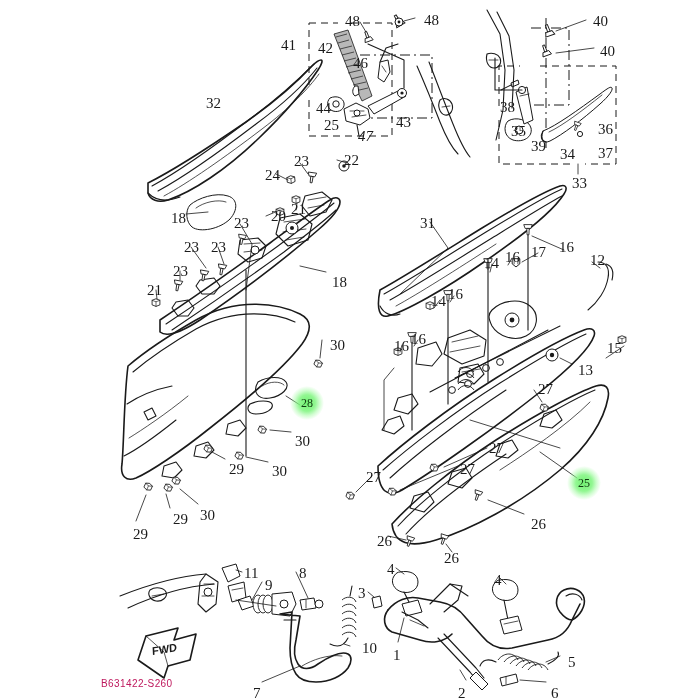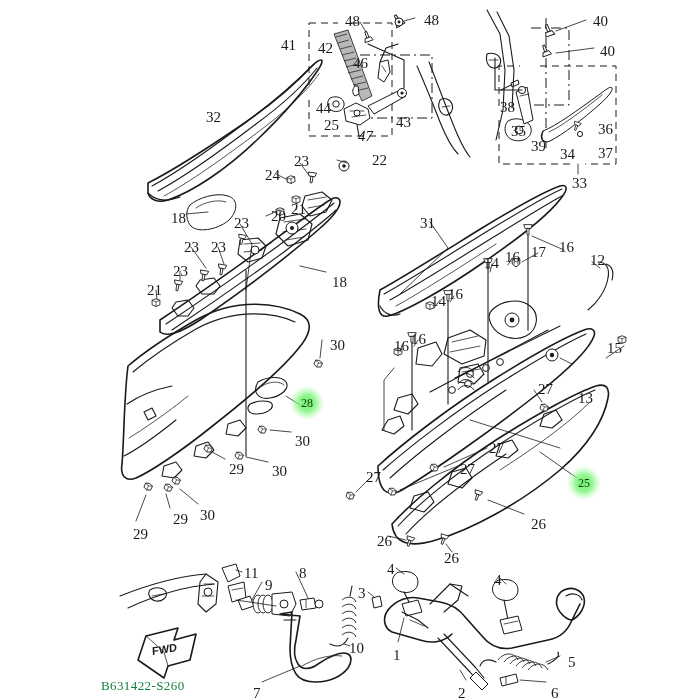--- a/index.html
+++ b/index.html
@@ -12,22 +12,22 @@
        font-size:15px;color:#1a1a1a;line-height:1;
        white-space:nowrap;letter-spacing:0px;}
   .hl{position:absolute;width:34px;height:34px;border-radius:50%;
       display:flex;align-items:center;justify-content:center;
       background:radial-gradient(circle closest-side,
         rgba(106,240,106,.95) 0%,
         rgba(126,245,126,.85) 48%,
         rgba(150,250,150,.45) 74%,
         rgba(190,255,190,0) 100%);
       font-family:"Liberation Serif",serif;font-size:12px;color:#103a10;}
-  #figcode{position:absolute;left:101px;top:678px;font-size:13px;
-      font-family:Liberation Serif, serif;color:#15803d;letter-spacing:.4px;}
+  #figcode{position:absolute;left:101px;top:678px;font-size:10px;
+      font-family:Liberation Sans, sans-serif;color:#be185d;letter-spacing:.4px;}
   #fwdlabel{position:absolute;left:152px;top:643px;font-size:11px;
       font-family:"Liberation Sans",sans-serif;font-weight:bold;
       color:#1a1a1a;transform:rotate(-9deg) skewX(-6deg);}
 </style>
 </head>
 <body>
 
 <div id="sheet">
 
   <svg id="art" viewBox="0 0 700 700" xmlns="http://www.w3.org/2000/svg">
@@ -483,23 +483,23 @@
       <div class="cal" style="left: 316px; top: 101px;">44</div>
       <div class="cal" style="left: 324px; top: 118px;">25</div>
       <div class="cal" style="left: 358px; top: 129px; font-style: italic;">47</div>
       <div class="cal" style="left: 396px; top: 115px;">43</div>
       <div class="cal" style="left: 511px; top: 124px;">35</div>
       <div class="cal" style="left: 531px; top: 139px; text-align: right;">39</div>
       <div class="cal" style="left: 560px; top: 147px;">34</div>
       <div class="cal" style="left: 598px; top: 122px;">36</div>
       <div class="cal" style="left: 598px; top: 146px;">37</div>
       <div class="cal" style="left: 572px; top: 176px;">33</div>
-      <div class="cal" style="left: 206px; top: 110px;">32</div>
+      <div class="cal" style="left: 206px; top: 96px;">32</div>
       <div class="cal" style="left: 294px; top: 154px;">23</div>
-      <div class="cal" style="left: 344px; top: 153px; margin-left: 28px;">22</div>
+      <div class="cal" style="left: 344px; top: 153px;">22</div>
       <div class="cal" style="left: 265px; top: 168px;">24</div>
       <div class="cal" style="left: 171px; top: 211px;">18</div>
       <div class="cal" style="left: 234px; top: 216px;">23</div>
       <div class="cal" style="left: 259px; top: 209px; margin-left: 12px;">20</div>
       <div class="cal" style="left: 291px; top: 202px;">21</div>
       <div class="cal" style="left: 184px; top: 240px;">23</div>
       <div class="cal" style="left: 211px; top: 240px;">23</div>
       <div class="cal" style="left: 173px; top: 264px;">23</div>
       <div class="cal" style="left: 147px; top: 283px;">21</div>
       <div class="cal" style="left: 332px; top: 275px;">18</div>
@@ -507,39 +507,39 @@
       <div class="cal" style="left: 484px; top: 256px;">14</div>
       <div class="cal" style="left: 505px; top: 250px;">16</div>
       <div class="cal" style="left: 531px; top: 245px;">17</div>
       <div class="cal" style="left: 559px; top: 240px;">16</div>
       <div class="cal" style="left: 590px; top: 253px;">12</div>
       <div class="cal" style="left: 431px; top: 294px;">14</div>
       <div class="cal" style="left: 448px; top: 287px;">16</div>
       <div class="cal" style="left: 394px; top: 339px;">16</div>
       <div class="cal" style="left: 411px; top: 332px;">16</div>
       <div class="cal" style="left: 607px; top: 341px; text-align: right;">15</div>
-      <div class="cal" style="left: 578px; top: 363px; margin-top: 28px;">13</div>
+      <div class="cal" style="left: 578px; top: 363px;">13</div>
       <div class="cal" style="left: 330px; top: 338px;">30</div>
       <div class="cal" style="left: 295px; top: 434px;">30</div>
       <div class="cal" style="left: 272px; top: 464px;">30</div>
       <div class="cal" style="left: 229px; top: 462px;">29</div>
       <div class="cal" style="left: 200px; top: 508px;">30</div>
       <div class="cal" style="left: 173px; top: 512px;">29</div>
       <div class="cal" style="left: 133px; top: 527px;">29</div>
       <div class="cal" style="left: 538px; top: 382px;">27</div>
       <div class="cal" style="left: 489px; top: 441px;">27</div>
       <div class="cal" style="left: 460px; top: 462px;">27</div>
       <div class="cal" style="left: 366px; top: 470px;">27</div>
       <div class="cal" style="left: 531px; top: 517px;">26</div>
       <div class="cal" style="left: 377px; top: 534px;">26</div>
       <div class="cal" style="left: 444px; top: 551px;">26</div>
       <div class="cal" style="left: 244px; top: 566px;">11</div>
       <div class="cal" style="left: 299px; top: 566px;">8</div>
       <div class="cal" style="left: 265px; top: 578px;">9</div>
-      <div class="cal" style="left: 349px; top: 641px; font-family: Liberation Serif, serif;">10</div>
+      <div class="cal" style="left: 362px; top: 641px; font-family: Liberation Serif, serif;">10</div>
       <div class="cal" style="left: 253px; top: 686px;">7</div>
       <div class="cal" style="left: 387px; top: 562px;">4</div>
       <div class="cal" style="left: 494px; top: 573px;">4</div>
       <div class="cal" style="left: 358px; top: 586px;">3</div>
       <div class="cal" style="left: 393px; top: 648px;">1</div>
       <div class="cal" style="left: 458px; top: 686px;">2</div>
       <div class="cal" style="left: 568px; top: 655px;">5</div>
       <div class="cal" style="left: 551px; top: 686px;">6</div>
       <div class="hl" style="left: 290px; top: 386px;">28</div>
       <div class="hl" style="left: 567px; top: 466px;">25</div>

